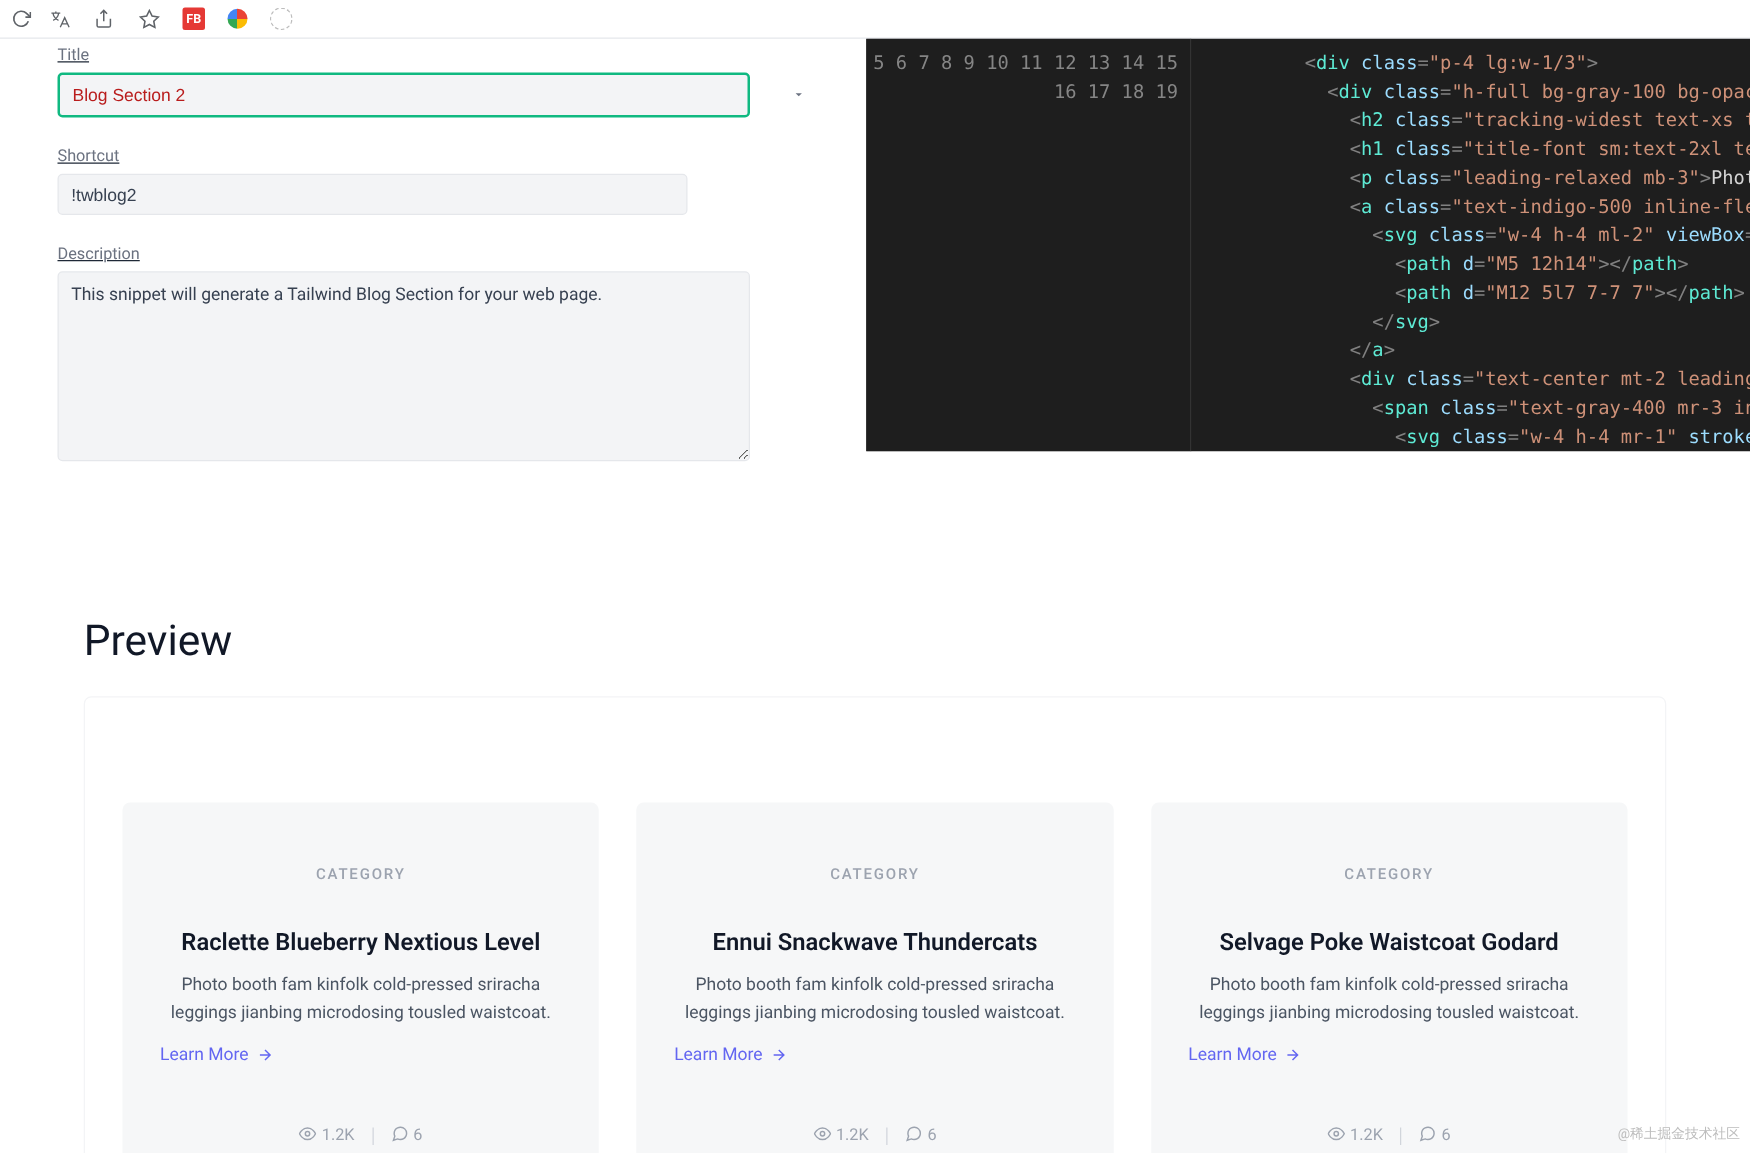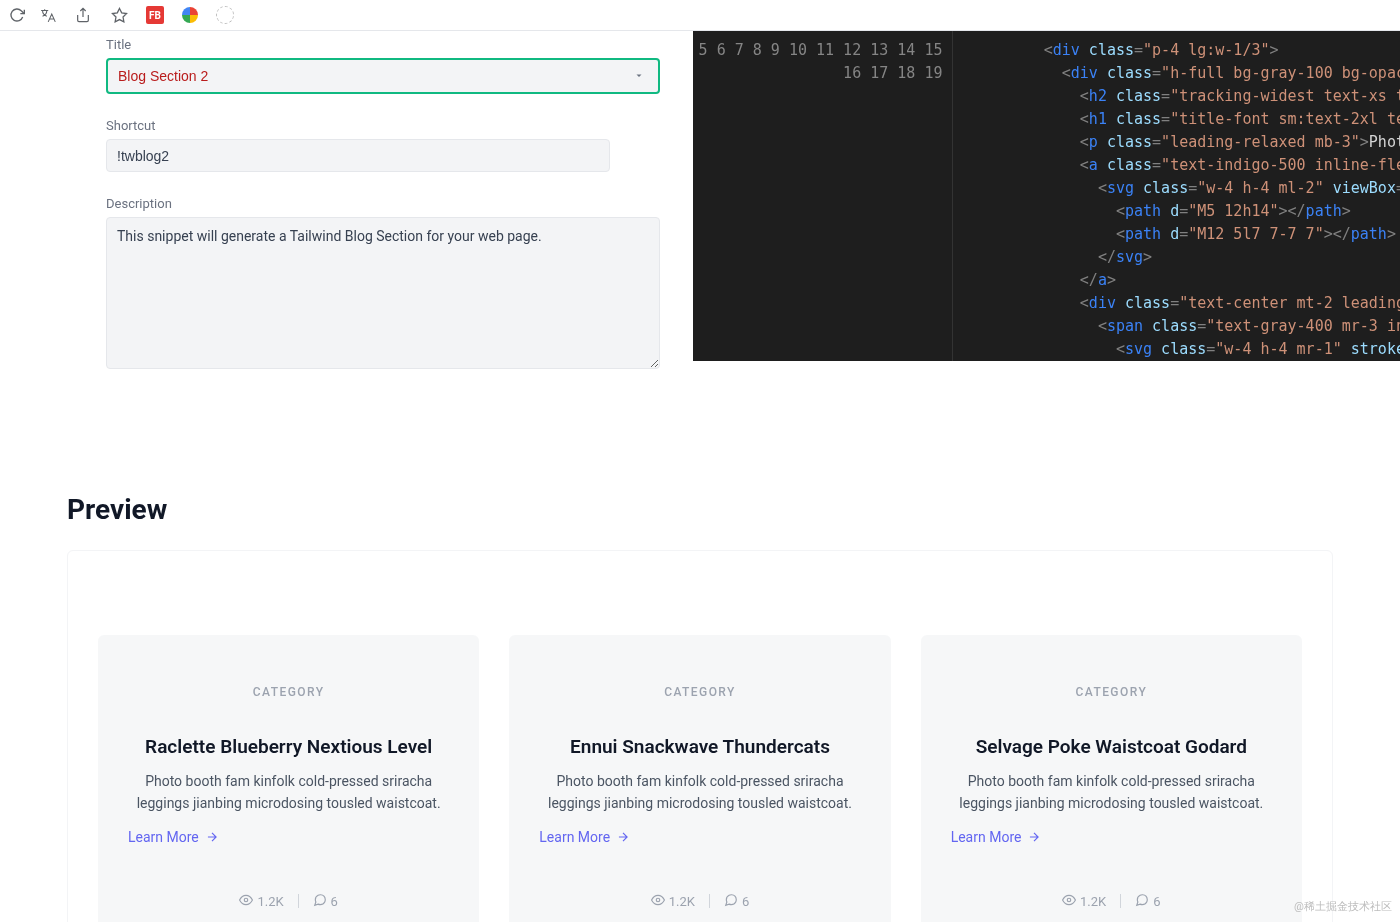--- a/index.html
+++ b/index.html
@@ -13,45 +13,45 @@
 .url { font-size: 14px; color: #202124; }
 .url .path { color: #80868b; }
 .toolbar-icons { display: flex; align-items: center; gap: 18px; margin-right: 4px; }
 .tb-icon { width: 18px; height: 18px; display: flex; align-items: center; justify-content: center; color: #5f6368; }
 .ext-fb { width: 18px; height: 18px; background: #e53935; color: #fff; font-size: 10px; font-weight: 700; display: flex; align-items: center; justify-content: center; border-radius: 2px; }
 .ext-circle { width: 16px; height: 16px; border-radius: 50%; background: conic-gradient(#ea4335 0 90deg,#fbbc04 90deg 180deg,#34a853 180deg 270deg,#4285f4 270deg 360deg); }
 .ext-bear { width: 18px; height: 18px; border: 1px dashed #bdbdbd; border-radius: 50%; }
 
 
 .page { display: flex; }
-.left-col { width: 693px; padding: 0 0 0 106px; }
+.left-col { width: 693px; padding: 0 0 0 46px; text-decoration: underline; }
 .right-col { flex: 1; }
 
 
 .field-label { font-size: 13px; color: #6b7280; margin-bottom: 6px; margin-top: 6px; }
 .select-wrap { position: relative; }
 select.title-select { width: 554px; height: 36px; padding: 0 10px; font-size: 14px; color: #b91c1c; background: #f3f4f6; border: 2px solid #10b981; border-radius: 4px; appearance: none; -webkit-appearance: none; }
 .chevron { position: absolute; right: 48px; top: 50%; transform: translateY(-50%); pointer-events: none; color: #6b7280; }
 .shortcut-input { width: 504px; height: 33px; padding: 0 10px; font-size: 14px; color: #374151; background: #f3f4f6; border: 1px solid #e5e7eb; border-radius: 4px; }
 .desc-ta { width: 554px; height: 152px; padding: 10px; font-size: 14px; color: #374151; background: #f3f4f6; border: 1px solid #e5e7eb; border-radius: 4px; resize: both; font-family: inherit; }
 .gap-sm { height: 18px; }
 
 
 .editor { background: #1e1e1e; color: #d4d4d4; font-family: ui-monospace, SFMono-Regular, Menlo, monospace; font-size: 15px; height: 330px; overflow: hidden; display: flex; }
 .gutter { background: #1e1e1e; padding: 8px 10px 8px 0; text-align: right; color: #858585; border-right: 1px solid #333; min-width: 44px; line-height: 23px; }
 .code { padding: 8px 0 8px 18px; white-space: pre; line-height: 23px; overflow: hidden; }
 .t-br { color: #808080; }
-.t-el { color: #3b82f6; }
+.t-el { color: #5eead4; }
 .t-at { color: #9cdcfe; }
 .t-st { color: #ce9178; }
 .t-tx { color: #d4d4d4; }
 
 
 .preview-wrap { padding: 120px 67px 40px; }
-.preview-title { font-size: 28px; font-weight: 700; color: #111827; margin-bottom: 24px; }
+.preview-title { font-size: 34px; font-weight: 400; color: #111827; margin-bottom: 24px; }
 .preview-canvas { background: #fff; border: 1px solid #f3f4f6; border-radius: 6px; padding: 84px 30px 40px; }
 .cards { display: flex; gap: 30px; }
 .card { flex: 1; background: #f3f4f6; background: rgba(243,244,246,0.75); border-radius: 6px; padding: 50px 30px 24px; text-align: center; display: flex; flex-direction: column; }
 .card-cat { font-size: 12px; letter-spacing: 0.12em; color: #9ca3af; font-weight: 500; margin-bottom: 4px; }
 .card-title { font-size: 19px; font-weight: 600; color: #111827; margin-bottom: 12px; margin-top: 32px; }
 .card-body { font-size: 14px; color: #4b5563; line-height: 1.6; margin-bottom: 14px; }
 .card-link { color: #6366f1; font-size: 14px; display: inline-flex; align-items: center; gap: 6px; cursor: pointer; }
 .card-link svg { width: 14px; height: 14px; }
 .card-footer { margin-top: 48px; display: flex; justify-content: center; align-items: center; gap: 14px; color: #9ca3af; font-size: 13px; }
 .sep { width: 1px; height: 14px; background: #d1d5db; }

